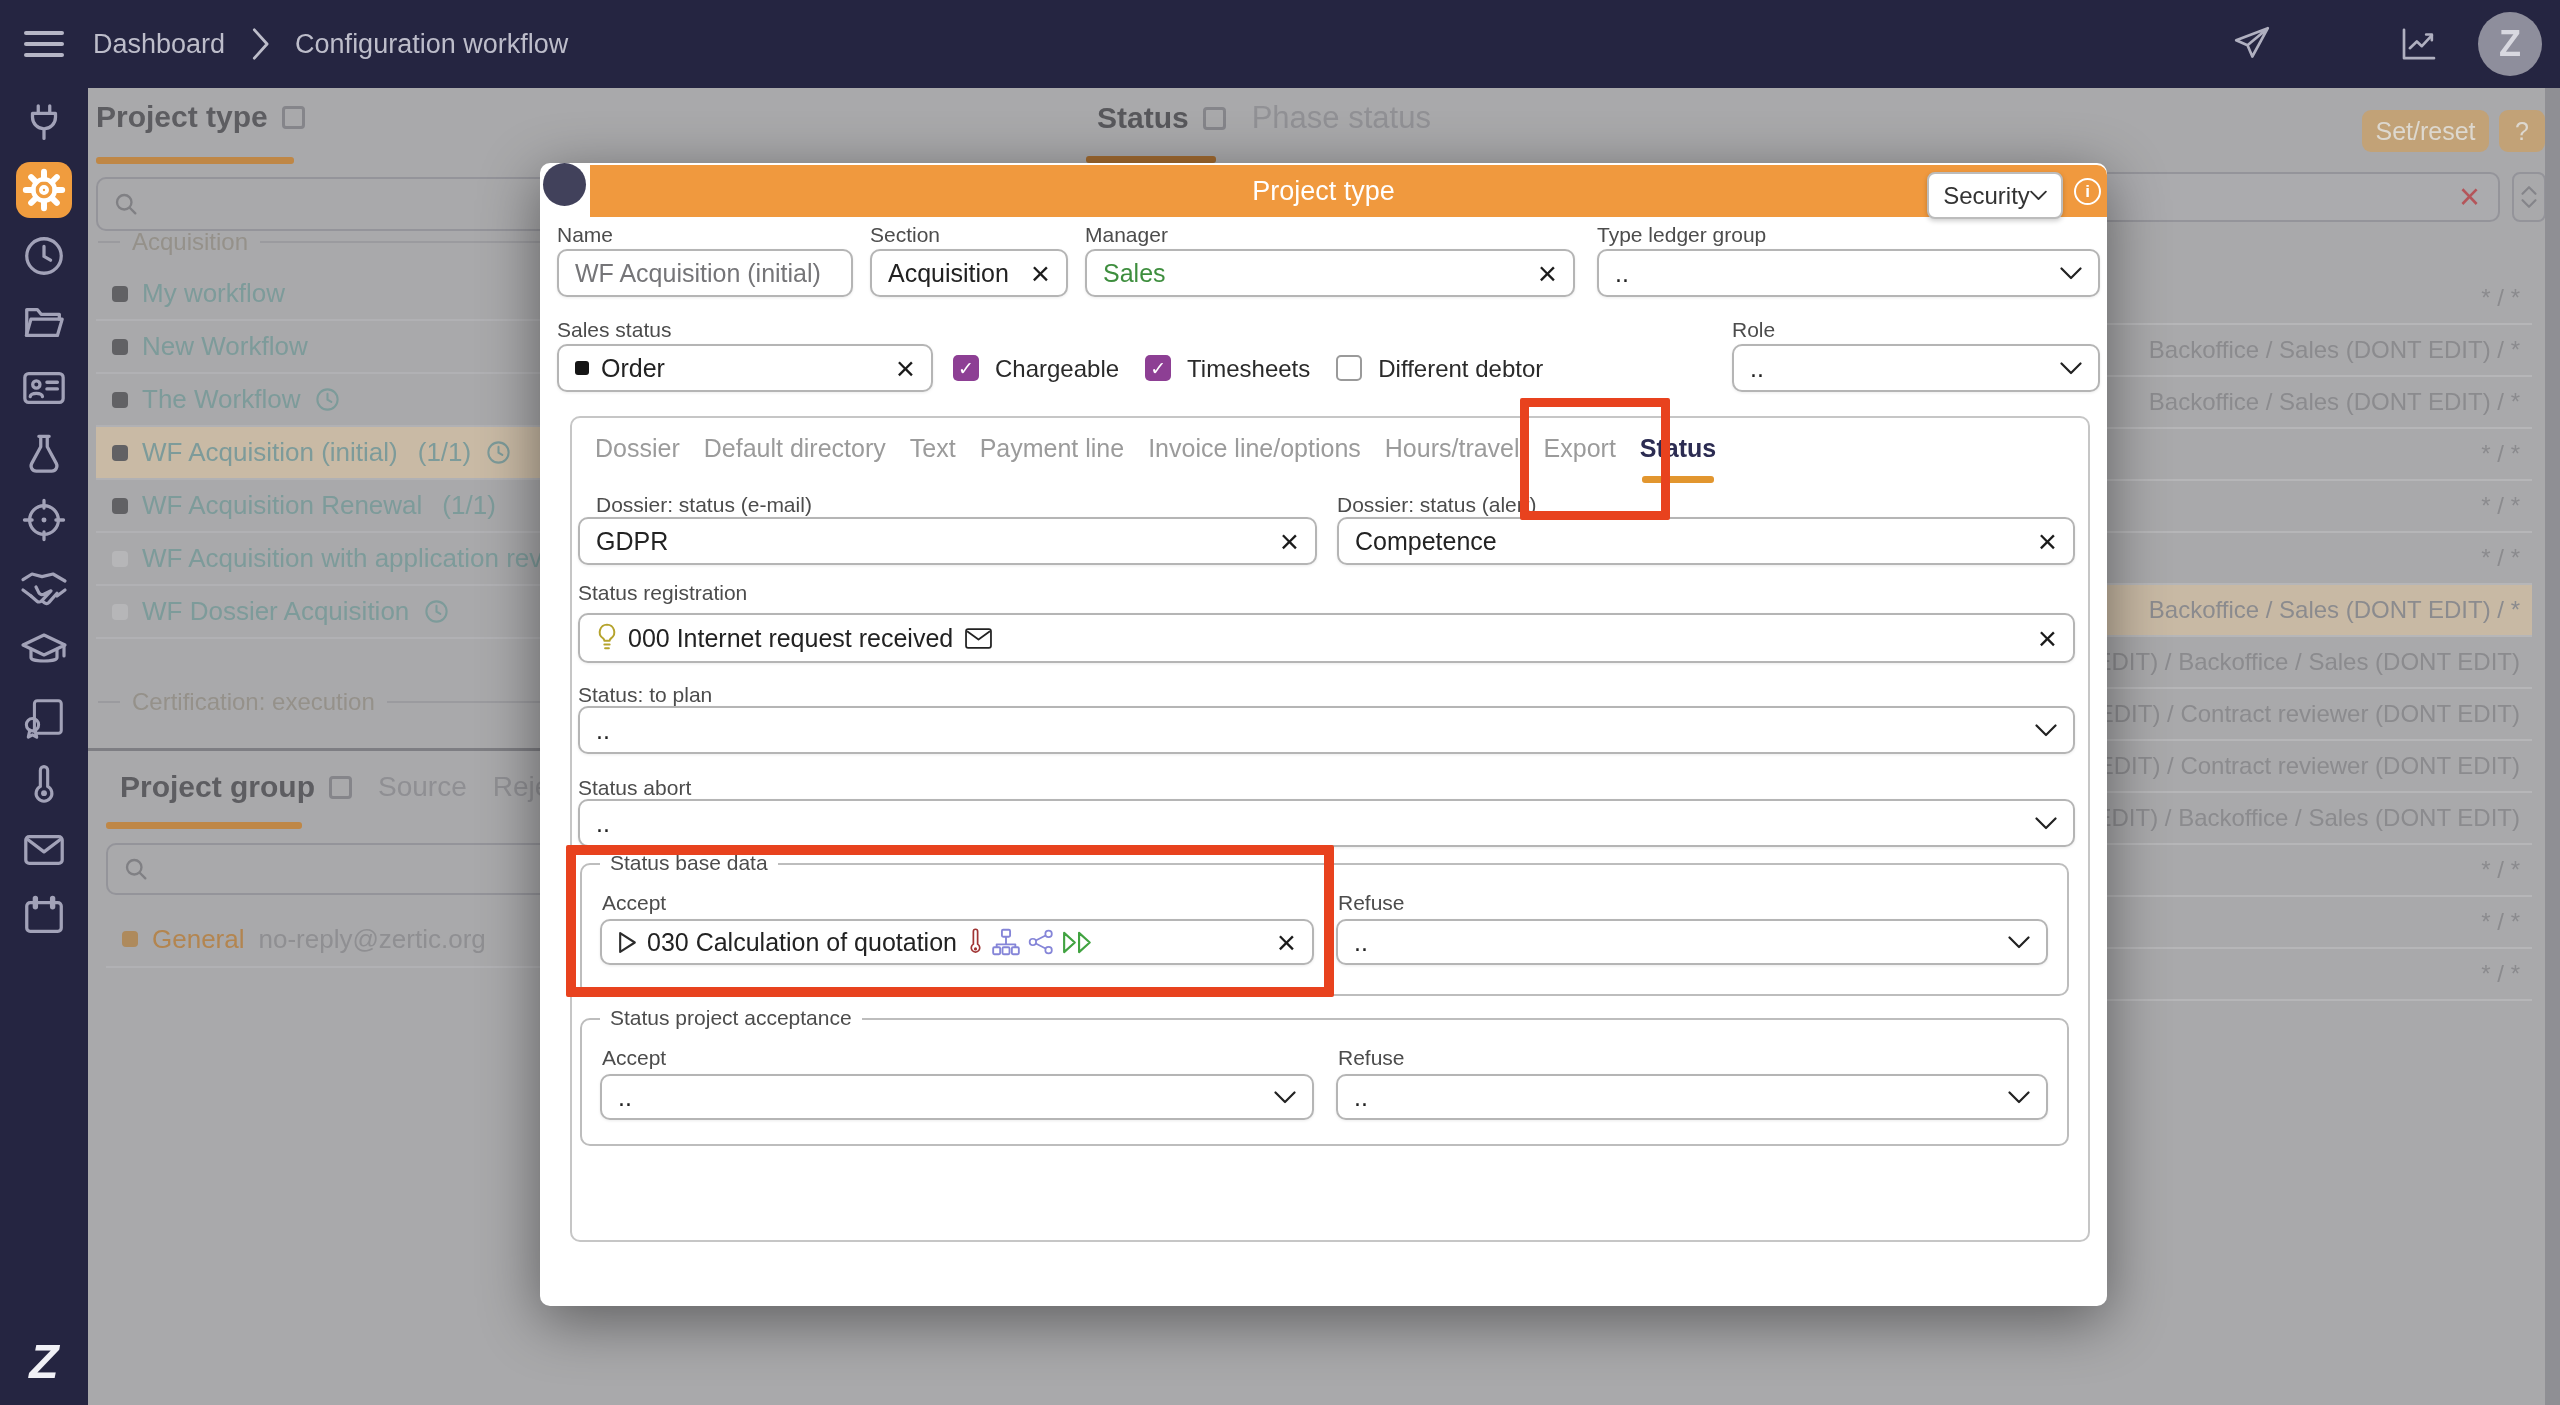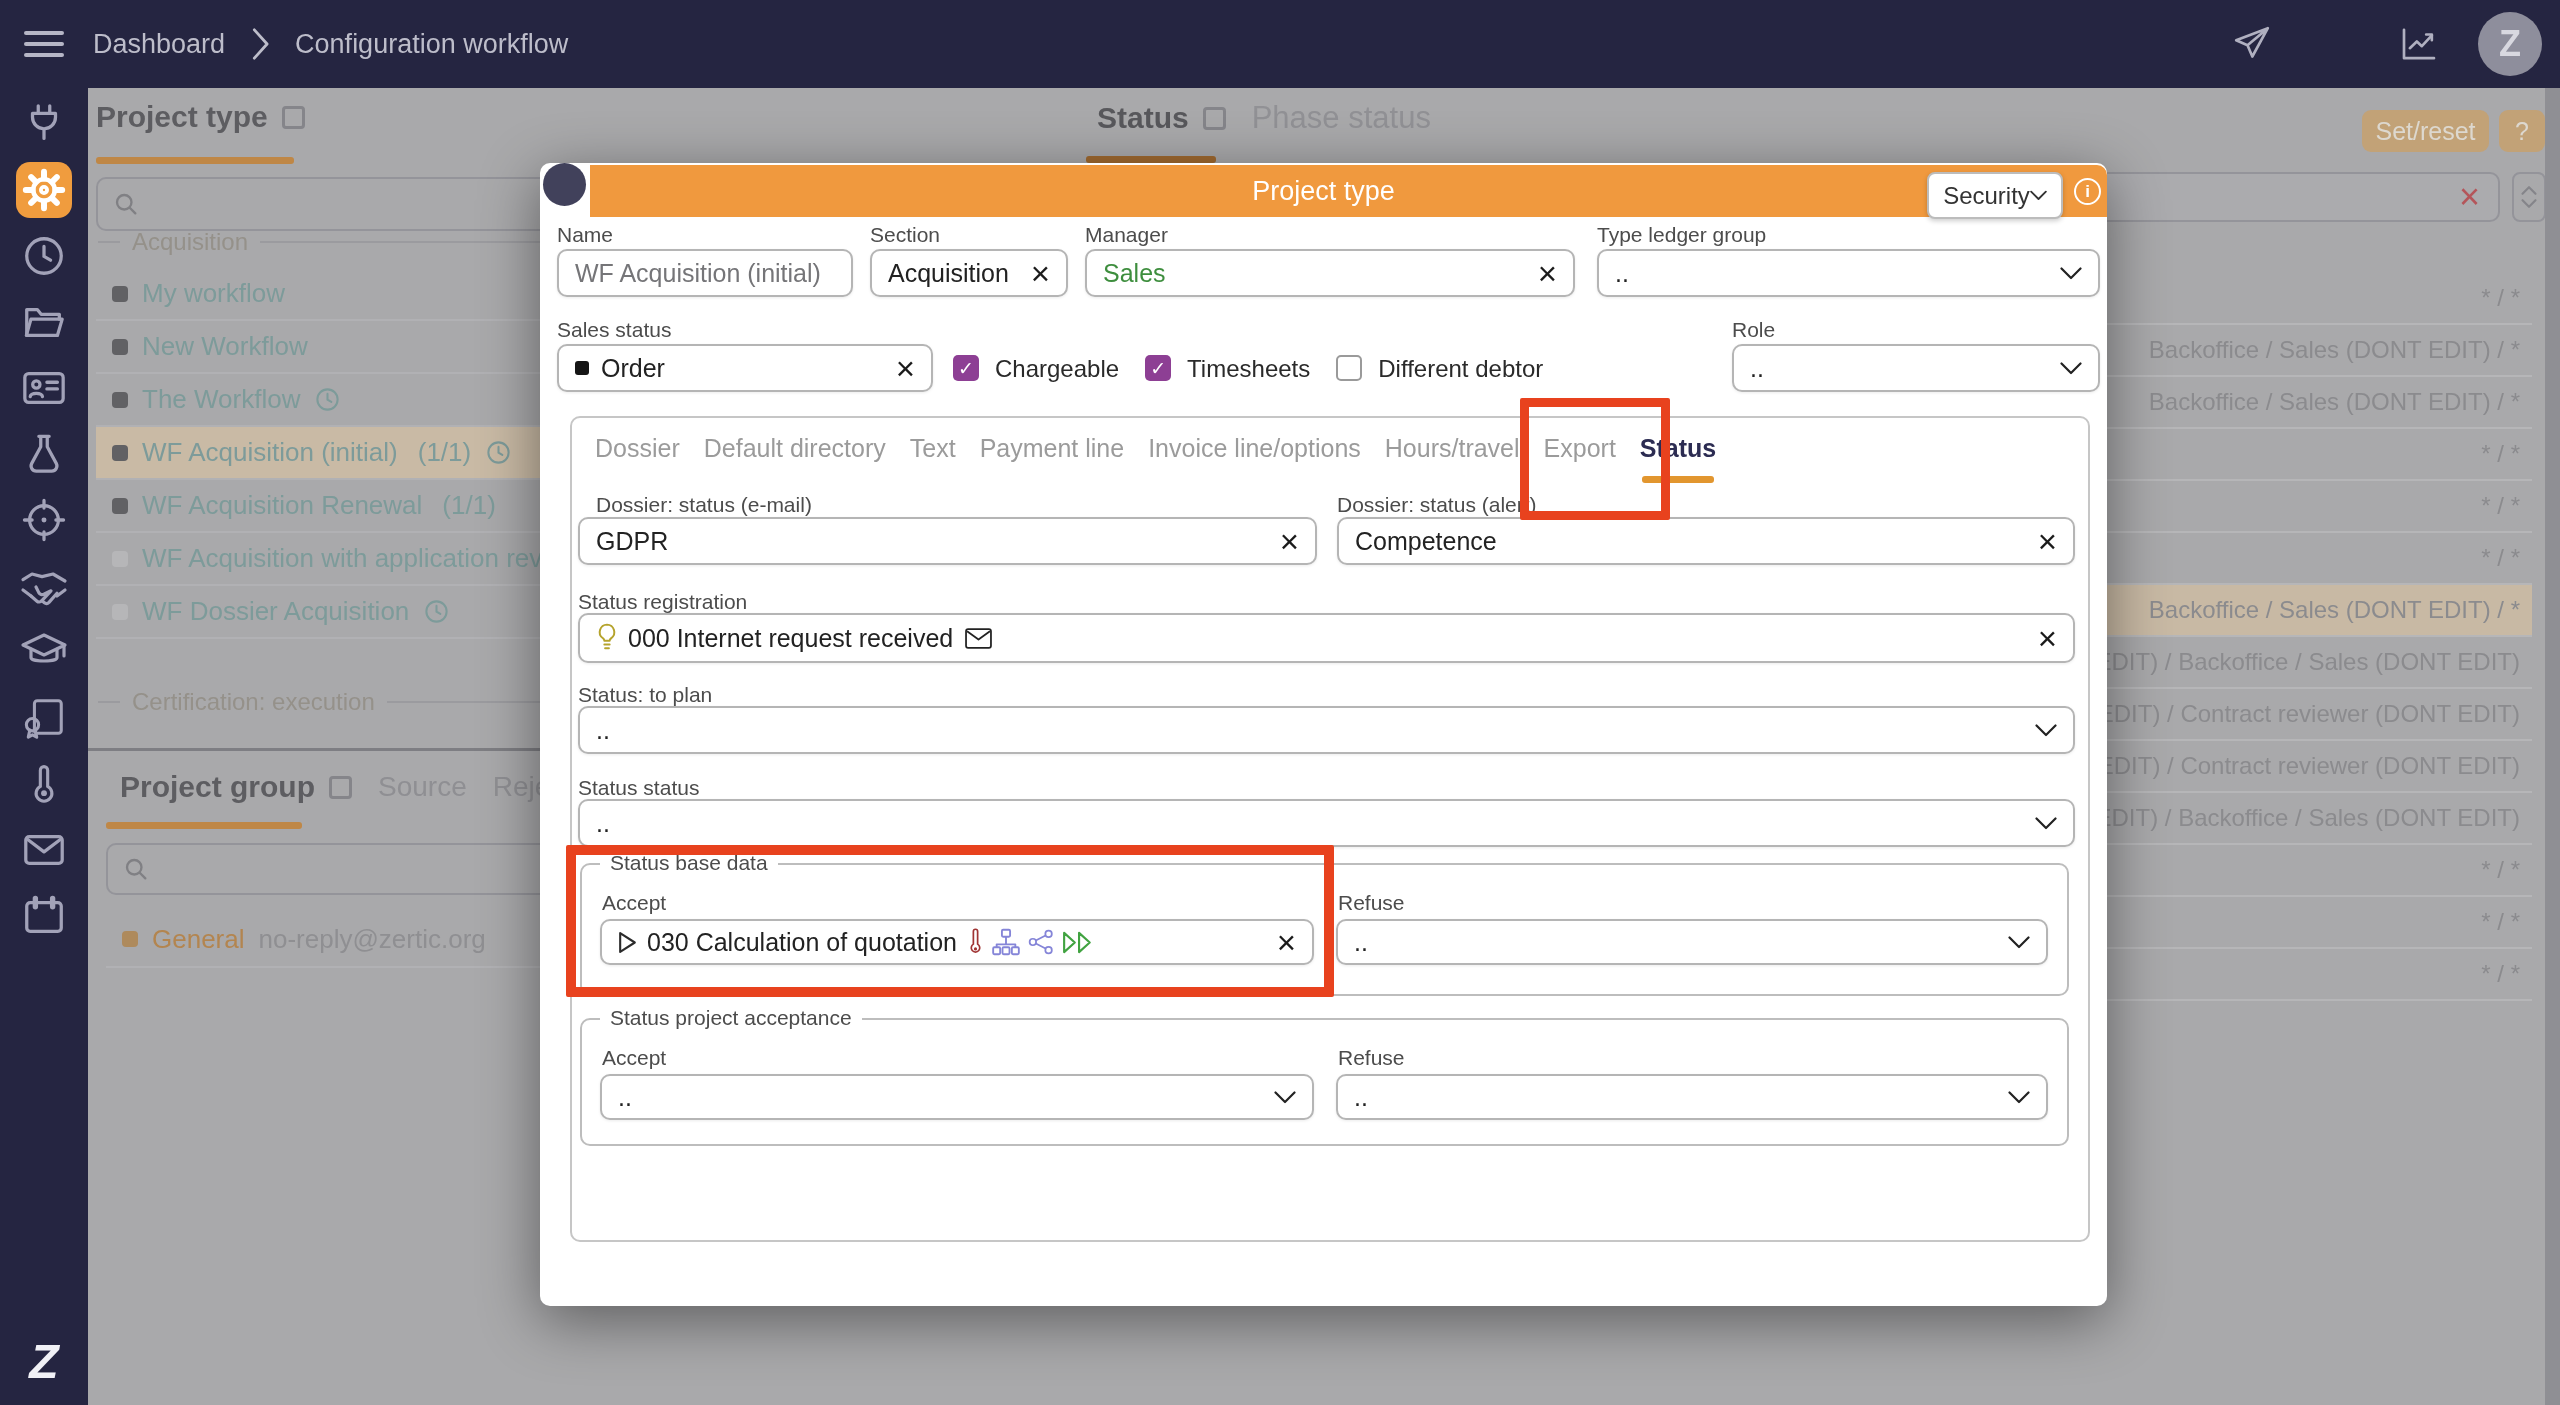--- a/index.html
+++ b/index.html
@@ -412,21 +412,21 @@
     <div class="m-label" style="left:797px;top:330px">Dossier: status (alert)</div>
     <div class="m-input" style="left:38px;top:354px;width:739px;height:48px">
       <span class="val">GDPR</span>
       <span class="xic"></span>
     </div>
     <div class="m-input" style="left:797px;top:354px;width:738px;height:48px">
       <span class="val">Competence</span>
       <span class="xic"></span>
     </div>
 
-    <div class="m-label" style="left:38px;top:427px">Status registration</div>
+    <div class="m-label" style="left:38px;top:418px">Status registration</div>
     <div class="m-input" style="left:38px;top:450px;width:1497px;height:50px">
       <svg style="margin-right:10px" width="22" height="30" viewBox="0 0 20 28" fill="none" stroke="#b5a32c" stroke-width="1.8" stroke-linecap="round" stroke-linejoin="round">
           <path d="M10 1.5a7 7 0 0 1 4 12.6c-.9.7-1.5 1.5-1.5 2.4H7.5c0-.9-.6-1.7-1.5-2.4A7 7 0 0 1 10 1.5z"></path>
           <path d="M7.5 20h5M8.2 23.5h3.6"></path>
         </svg>
       <span class="val">000 Internet request received</span>
       <svg style="margin-left:12px" width="27" height="21" viewBox="0 0 26 20" fill="none" stroke="#222" stroke-width="1.7" stroke-linejoin="round">
           <rect x="1" y="1" width="24" height="18" rx="2"></rect>
           <path d="M2 3l11 8 11-8"></path>
         </svg>
@@ -434,21 +434,21 @@
     </div>
 
     <div class="m-label" style="left:38px;top:520px">Status: to plan</div>
     <div class="m-input" style="left:38px;top:543px;width:1497px;height:48px">
       <span class="val">..</span>
       <svg class="chev" width="22" height="13" viewBox="0 0 22 13" fill="none" stroke="#222" stroke-width="2.2" stroke-linecap="round" stroke-linejoin="round">
           <path d="M1.5 1.5L11 11l9.5-9.5"></path>
         </svg>
     </div>
 
-    <div class="m-label" style="left:38px;top:613px">Status status</div>
+    <div class="m-label" style="left:38px;top:613px">Status abort</div>
     <div class="m-input" style="left:38px;top:636px;width:1497px;height:48px">
       <span class="val">..</span>
       <svg class="chev" width="22" height="13" viewBox="0 0 22 13" fill="none" stroke="#222" stroke-width="2.2" stroke-linecap="round" stroke-linejoin="round">
           <path d="M1.5 1.5L11 11l9.5-9.5"></path>
         </svg>
     </div>
 
     <div class="m-fieldset" style="left:40px;top:700px;width:1489px;height:133px">
       <span class="m-legend">Status base data</span>
       <div class="fs-label" style="left:20px;top:26px">Accept</div>

